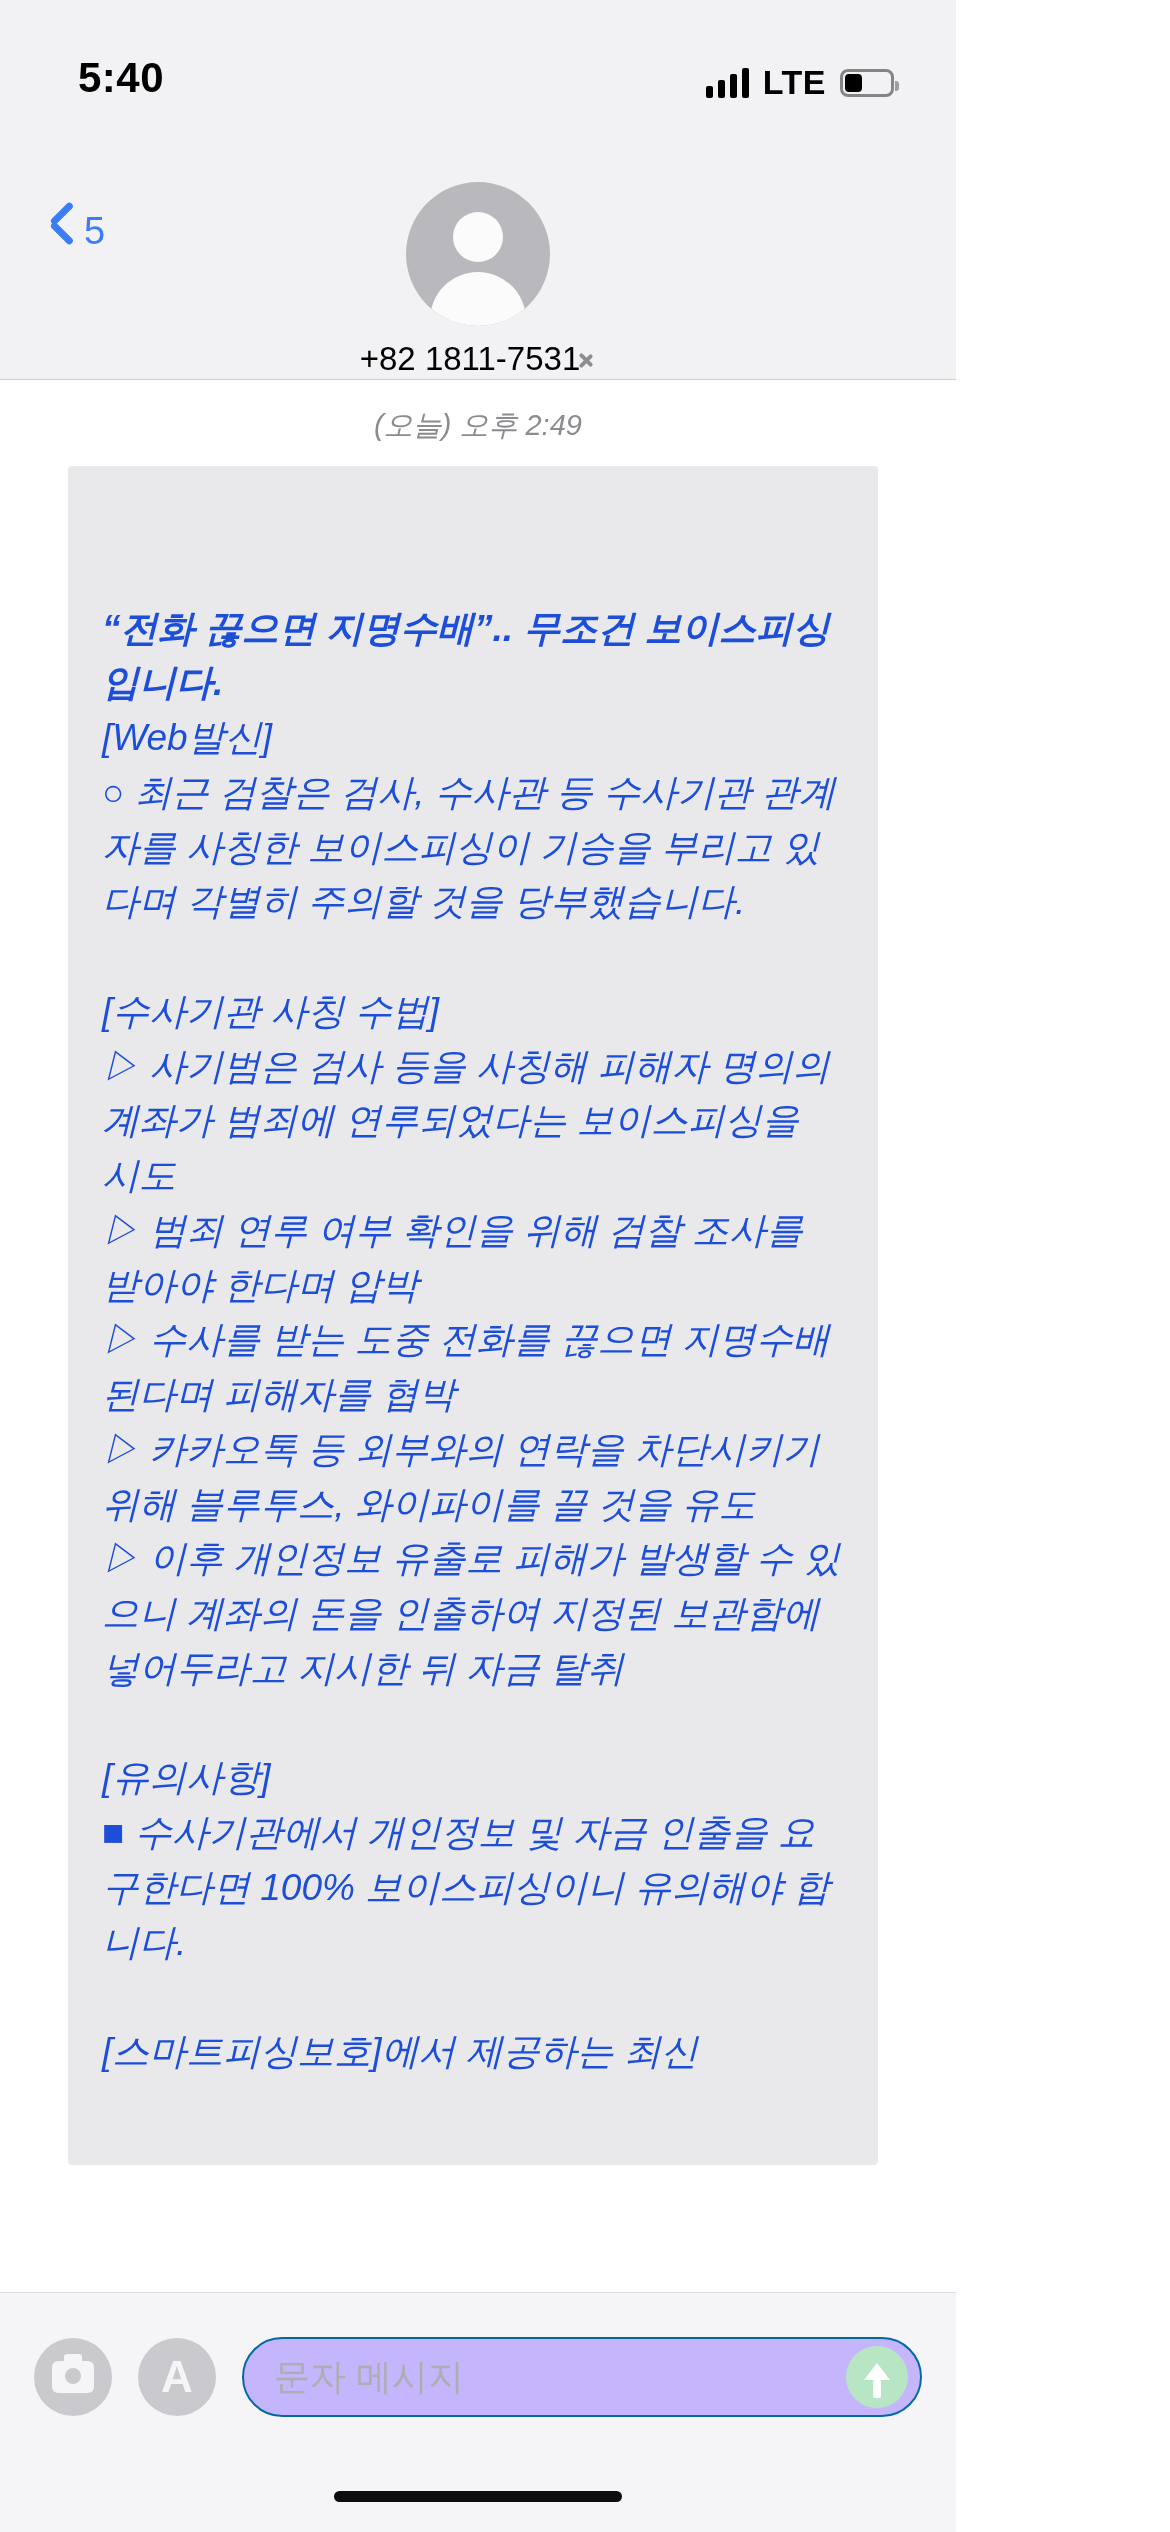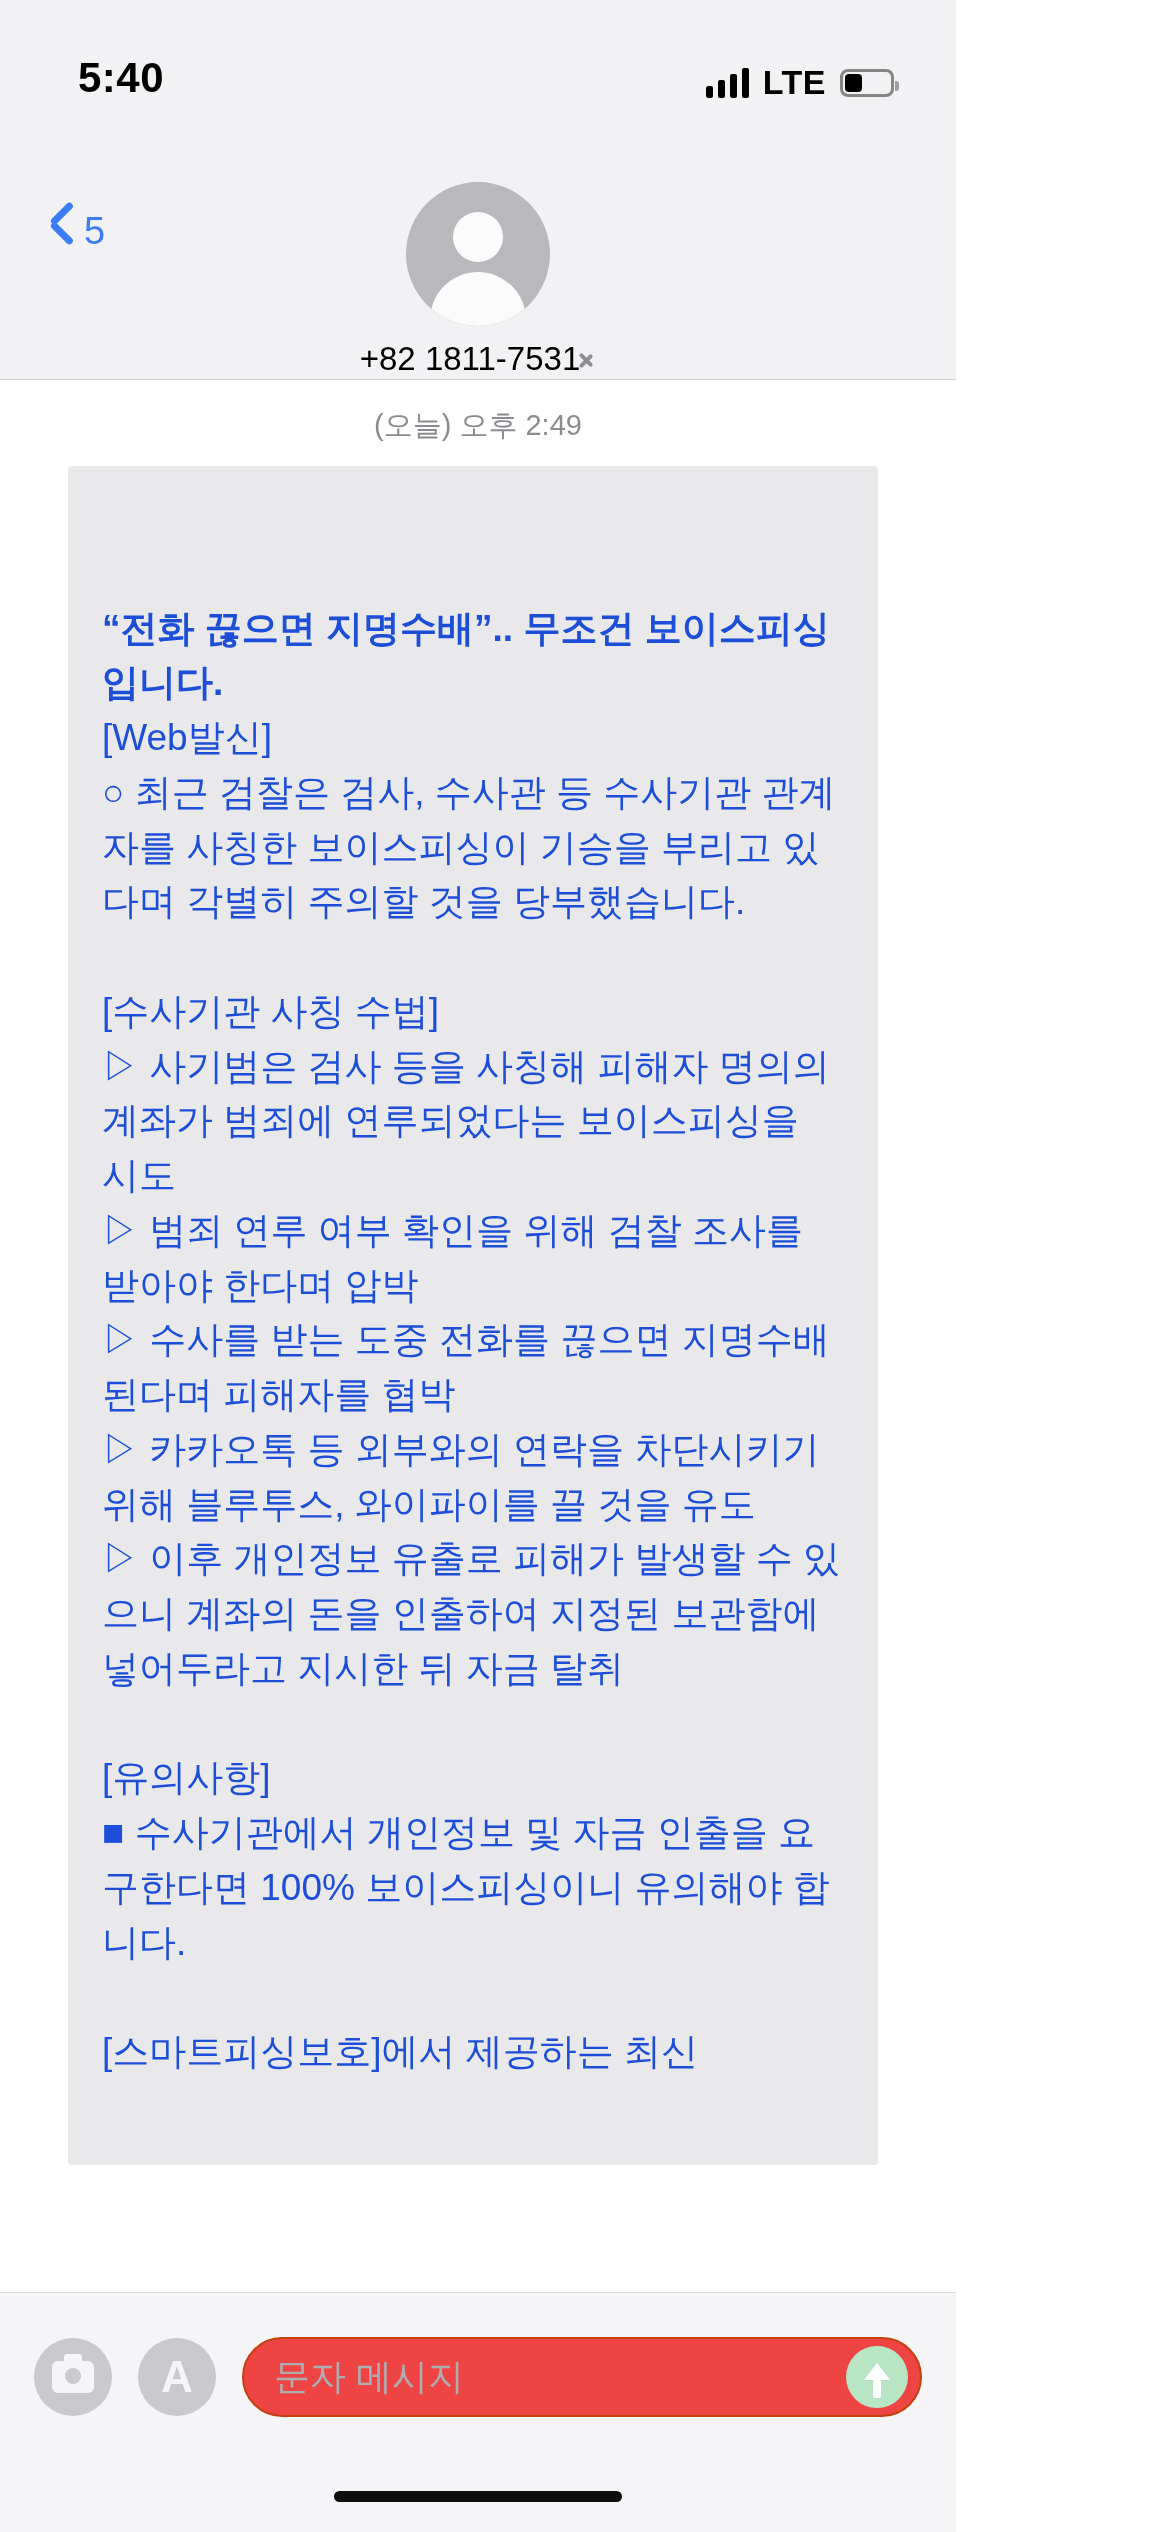--- a/index.html
+++ b/index.html
@@ -191,20 +191,21 @@
   .chevron-right::before { top: 6px;  transform: rotate(45deg);  transform-origin: left center; }
   .chevron-right::after  { top: 19px; transform: rotate(-45deg); transform-origin: left center; }
 
   
   .conversation {
     flex: 1 1 auto;
     background: #ffffff;
     padding: 0 0 0 0;
     overflow: hidden;
     position: relative;
+    font-style: italic;
   }
   .timestamp {
     text-align: center;
     font-size: 29px;
     color: #8b8b90;
     padding: 26px 0 20px 0;
   }
   .bubble-row {
     padding: 0 40px 0 68px;
   }
@@ -275,23 +276,23 @@
   .appstore-glyph {
     color: #f5f5f7;
     font-size: 44px;
     font-weight: 700;
     line-height: 1;
     font-family: "Liberation Sans", sans-serif;
   }
   .input-wrap {
     flex: 1 1 auto;
     height: 80px;
-    border: 2px solid #c2410c;
+    border: 2px solid #0369a1;
     border-radius: 40px;
-    background: #ef4444;
+    background: #c4b5fd;
     display: flex;
     align-items: center;
     padding: 0 12px 0 30px;
   }
   .msg-input {
     flex: 1 1 auto;
     border: none;
     outline: none;
     background: transparent;
     font-size: 36px;

